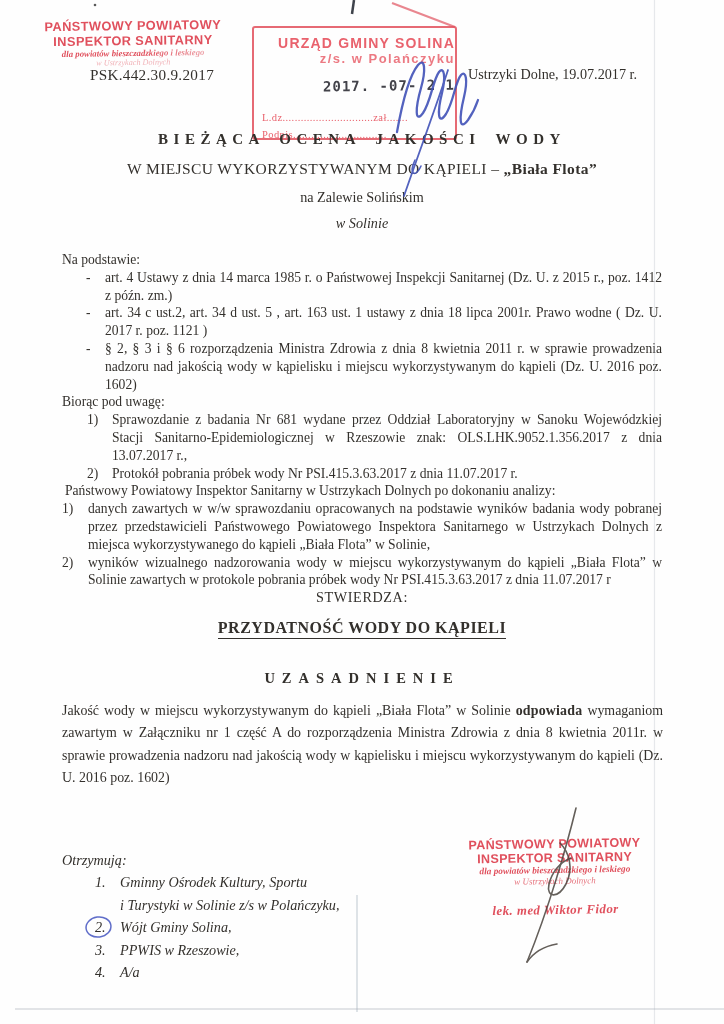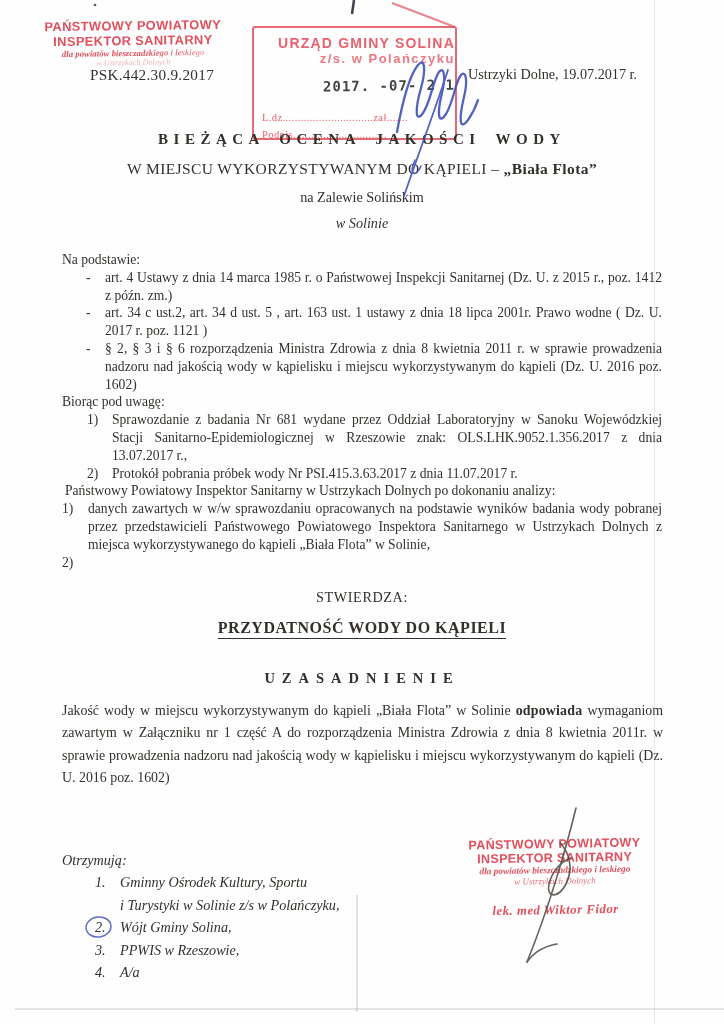--- a/index.html
+++ b/index.html
@@ -118,21 +118,21 @@
   <div class="abs secA">
     <div>Na podstawie:</div>
     <div class="li-dash"><span class="mk">-</span><span>art. 4 Ustawy z dnia 14 marca 1985 r. o Państwowej Inspekcji Sanitarnej (Dz. U. z 2015 r., poz. 1412 z późn. zm.)</span></div>
     <div class="li-dash"><span class="mk">-</span><span>art. 34 c ust.2, art. 34 d ust. 5 , art. 163 ust. 1 ustawy z dnia 18 lipca 2001r. Prawo wodne ( Dz. U. 2017 r. poz. 1121 )</span></div>
     <div class="li-dash"><span class="mk">-</span><span>§ 2, § 3 i § 6 rozporządzenia Ministra Zdrowia z dnia 8 kwietnia 2011 r. w sprawie prowadzenia nadzoru nad jakością wody w kąpielisku i miejscu wykorzystywanym do kąpieli (Dz. U. 2016 poz. 1602)</span></div>
     <div>Biorąc pod uwagę:</div>
     <div class="li-num1"><span class="mk">1)</span><span>Sprawozdanie z badania Nr 681 wydane przez Oddział Laboratoryjny w Sanoku Wojewódzkiej Stacji Sanitarno-Epidemiologicznej w Rzeszowie znak: OLS.LHK.9052.1.356.2017 z dnia 13.07.2017 r.,</span></div>
     <div class="li-num1"><span class="mk">2)</span><span>Protokół pobrania próbek wody Nr PSI.415.3.63.2017 z dnia 11.07.2017 r.</span></div>
     <div class="ana-intro">Państwowy Powiatowy Inspektor Sanitarny w Ustrzykach Dolnych po dokonaniu analizy:</div>
     <div class="li-num2"><span class="mk">1)</span><span>danych zawartych w w/w sprawozdaniu opracowanych na podstawie wyników badania wody pobranej przez przedstawicieli Państwowego Powiatowego Inspektora Sanitarnego w Ustrzykach Dolnych z miejsca wykorzystywanego do kąpieli „Biała Flota” w Solinie,</span></div>
-    <div class="li-num2"><span class="mk">2)</span></div>
+    <div class="li-num2"><span class="mk">2)</span><span>wyników wizualnego nadzorowania wody w miejscu wykorzystywanym do kąpieli „Biała Flota” w Solinie zawartych w protokole pobrania próbek wody Nr PSI.415.3.63.2017 z dnia 11.07.2017 r</span></div>
   </div>
 
   <div class="abs v-stw">STWIERDZA:</div>
   <div class="abs v-res"><span>PRZYDATNOŚĆ WODY DO KĄPIELI</span></div>
   <div class="abs v-uza">UZASADNIENIE</div>
 
   <div class="abs just"><span>Jakość wody w miejscu wykorzystywanym do kąpieli „Biała Flota” w Solinie </span><b>odpowiada</b><span> wymaganiom zawartym w Załączniku nr 1 część A do rozporządzenia Ministra Zdrowia z dnia 8 kwietnia 2011r. w sprawie prowadzenia nadzoru nad jakością wody w kąpielisku i miejscu wykorzystywanym do kąpieli (Dz. U. 2016 poz. 1602)</span></div>
 
   <div class="abs recip">
     <div>Otrzymują:</div>

